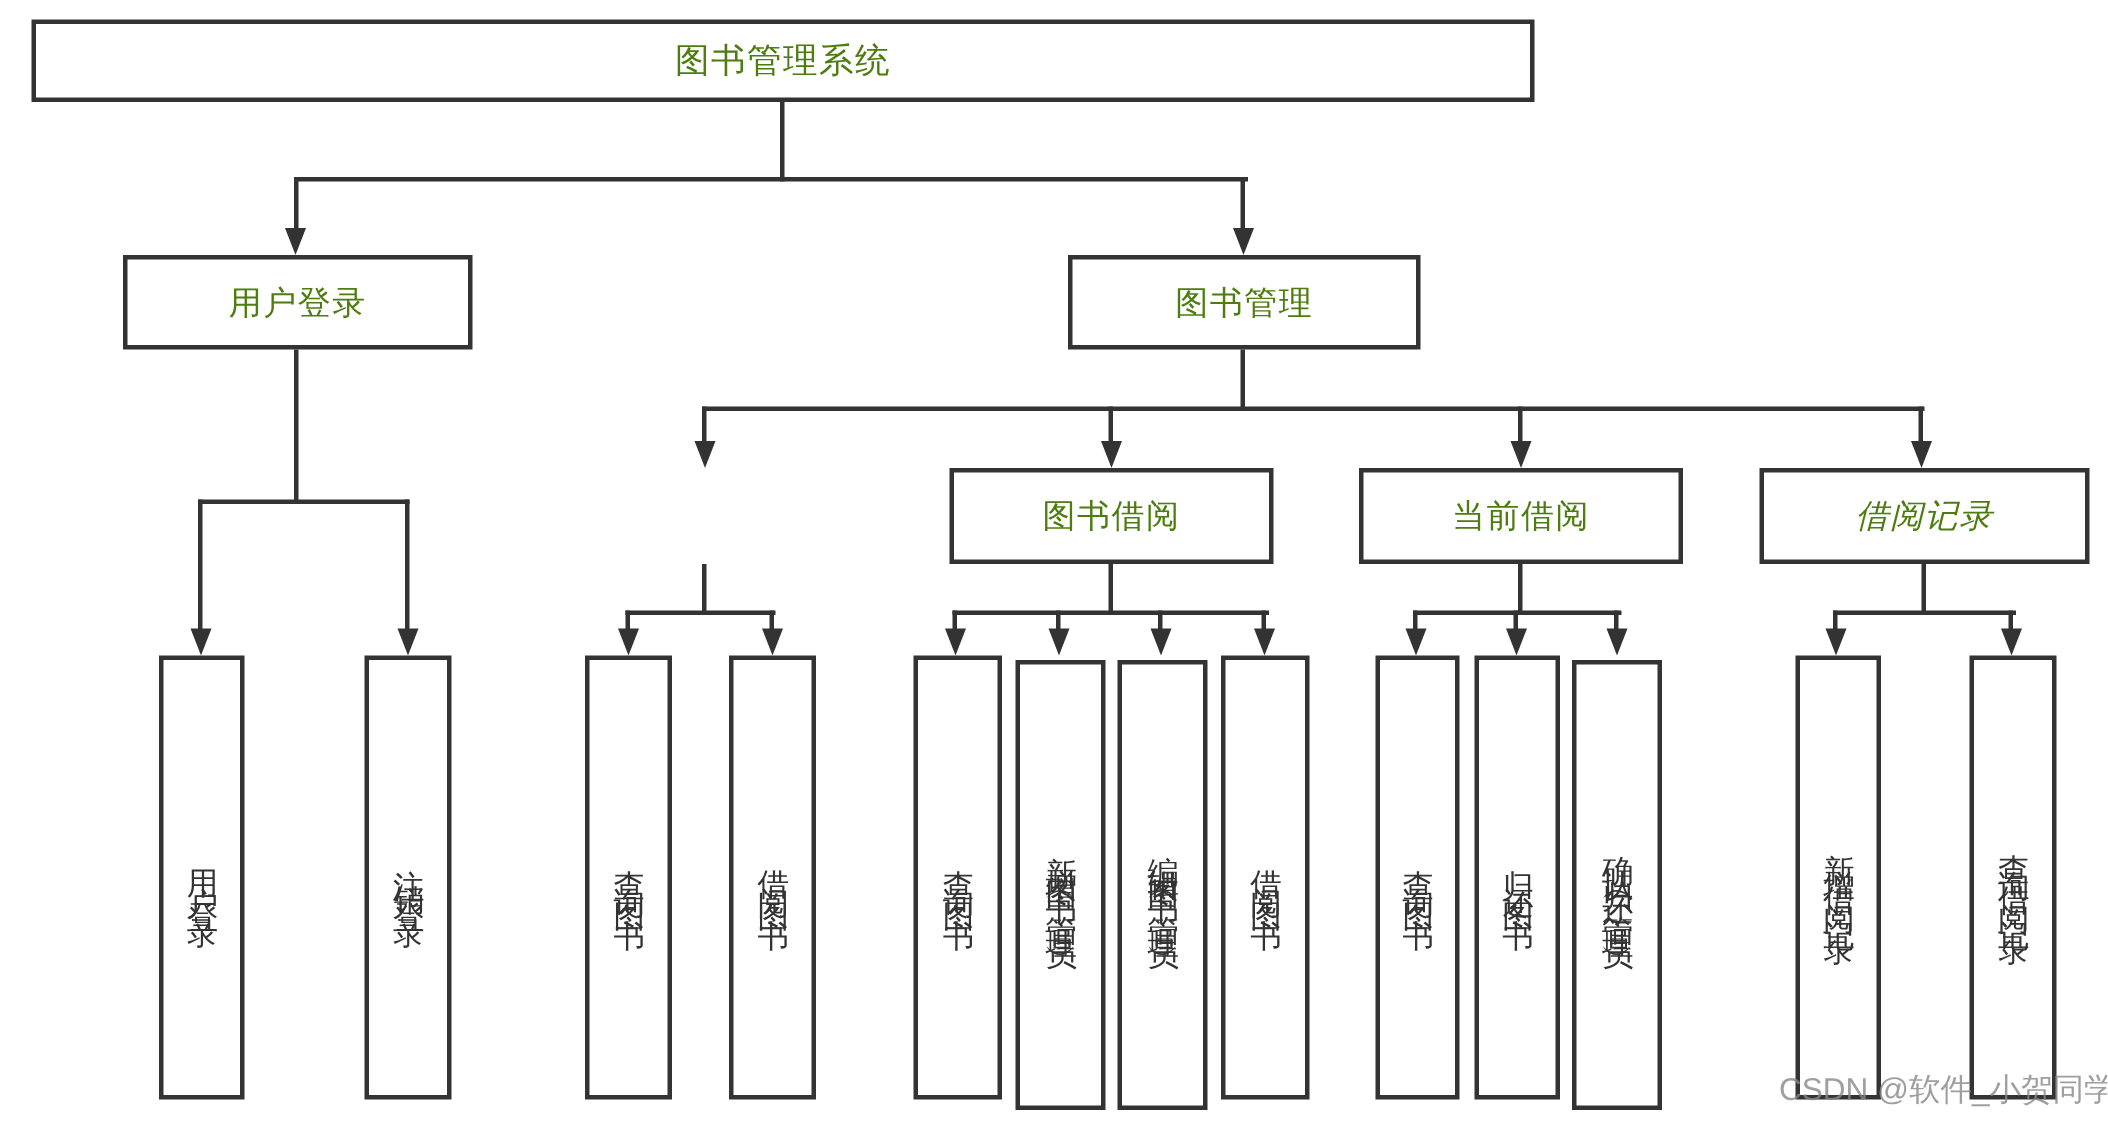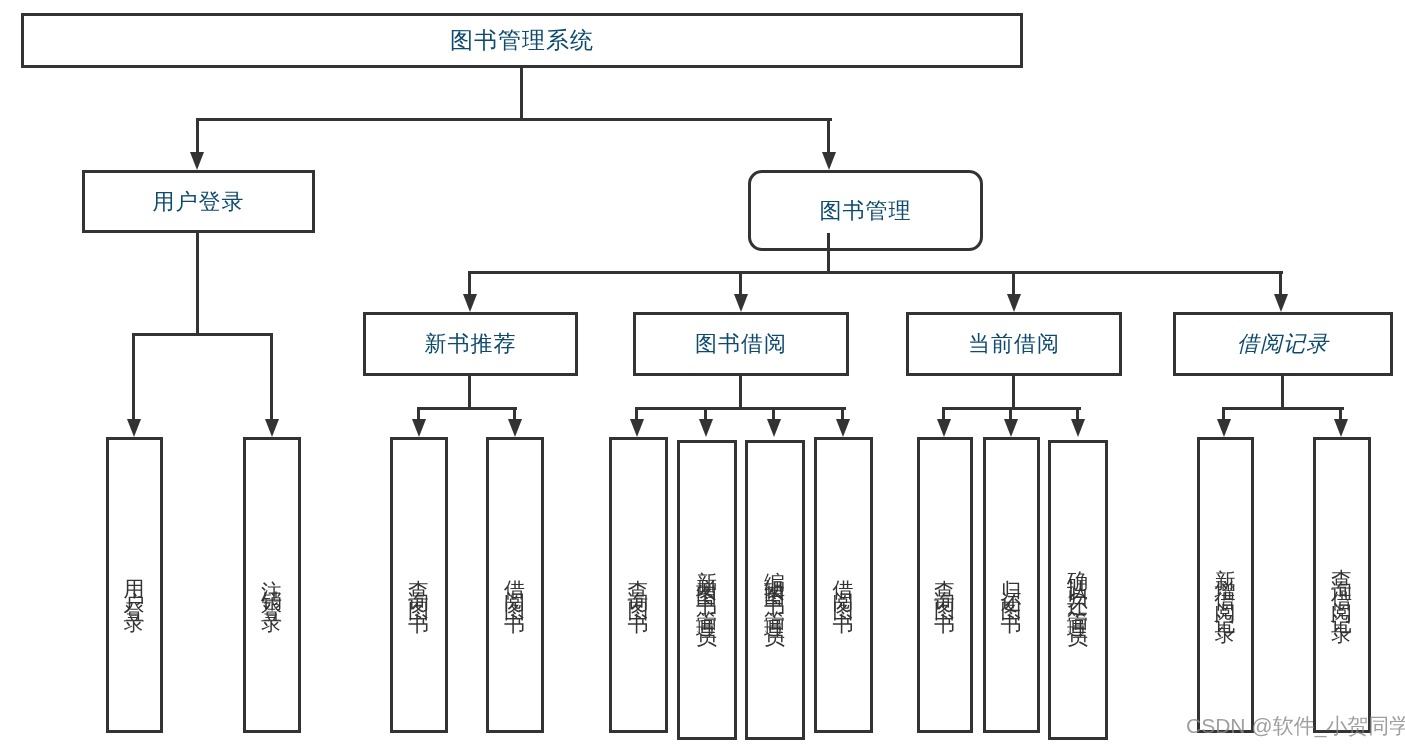--- a/index.html
+++ b/index.html
@@ -3,21 +3,21 @@
 <meta charset="utf-8">
 <style>
   html,body{margin:0;padding:0;background:#ffffff;}
   #canvas{
     position:relative;width:1405px;height:747px;background:#ffffff;overflow:hidden;
     font-family:"Liberation Sans","DejaVu Sans",sans-serif;color:#333333;
   }
   .node{
     position:absolute;box-sizing:border-box;border:3px solid #333333;background:#ffffff;
     display:flex;align-items:center;justify-content:center;
-    font-size:22px;letter-spacing:1px;color:#0c4a6e;
+    font-size:22px;letter-spacing:1px;color:#4d7c0f;
   }
   .node.root{font-size:23px;}
   .vnode{
     position:absolute;box-sizing:border-box;border:3px solid #333333;background:#ffffff;
     display:flex;align-items:center;justify-content:center;
   }
   .vtext{
     writing-mode:vertical-lr;text-orientation:mixed;
     font-size:21px;letter-spacing:11px;color:#333333;line-height:1;
   }
@@ -44,21 +44,21 @@
   <div>
     <div class="vline" style="left:520px;top:68px;height:53px;"></div>
     <div class="hline" style="left:196px;top:118px;width:636px;"></div>
     <div class="vline" style="left:196px;top:118px;height:36px;"></div>
     <div class="arrow" style="left:190px;top:152px;"></div>
     <div class="vline" style="left:827px;top:118px;height:36px;"></div>
     <div class="arrow" style="left:822px;top:152px;"></div>
   </div>
 
   <div class="node" style="left:82px;top:170px;width:233px;height:63px;">用户登录</div>
-  <div class="node" style="left:748px;top:170px;width:235px;height:81px;border-radius:14px;">图书管理</div>
+  <div class="node" style="left:712px;top:170px;width:235px;height:63px;">图书管理</div>
 
   <div>
     <div class="vline" style="left:196px;top:233px;height:103px;"></div>
     <div class="hline" style="left:132px;top:333px;width:141px;"></div>
     <div class="vline" style="left:132px;top:333px;height:88px;"></div>
     <div class="arrow" style="left:127px;top:419px;"></div>
     <div class="vline" style="left:270px;top:333px;height:88px;"></div>
     <div class="arrow" style="left:265px;top:419px;"></div>
   </div>
 
@@ -68,21 +68,20 @@
     <div class="vline" style="left:468px;top:271px;height:24px;"></div>
     <div class="arrow" style="left:463px;top:294px;"></div>
     <div class="vline" style="left:739px;top:271px;height:24px;"></div>
     <div class="arrow" style="left:734px;top:294px;"></div>
     <div class="vline" style="left:1012px;top:271px;height:24px;"></div>
     <div class="arrow" style="left:1007px;top:294px;"></div>
     <div class="vline" style="left:1279px;top:271px;height:24px;"></div>
     <div class="arrow" style="left:1274px;top:294px;"></div>
   </div>
 
-  <div class="node" style="left:363px;top:312px;width:215px;height:64px;">新书推荐</div>
   <div class="node" style="left:633px;top:312px;width:216px;height:64px;">图书借阅</div>
   <div class="node" style="left:906px;top:312px;width:216px;height:64px;">当前借阅</div>
   <div class="node" style="left:1173px;top:312px;width:220px;height:64px;font-style:italic;">借阅记录</div>
 
   <div>
     <div class="vline" style="left:468px;top:376px;height:34px;"></div>
     <div class="hline" style="left:417px;top:407px;width:100px;"></div>
     <div class="vline" style="left:417px;top:407px;height:14px;"></div>
     <div class="arrow" style="left:412px;top:419px;"></div>
     <div class="vline" style="left:513px;top:407px;height:14px;"></div>

